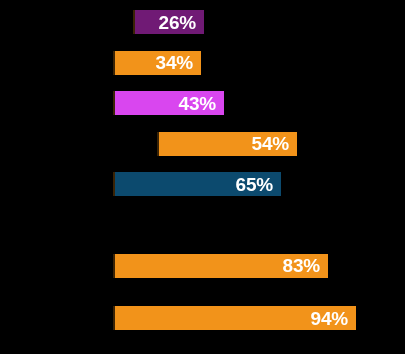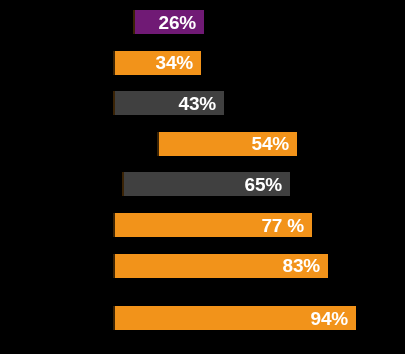--- a/index.html
+++ b/index.html
@@ -71,42 +71,37 @@
       </div>
     </div>
 
     <div class="bar-row" style="top: 50.6px; height: 24px; padding-left: 46px;">
       <div class="bar" style="width: 88px; left: 113px; height: 24px; background: rgb(242, 147, 26); border-left-color: rgb(58, 35, 5);">
         <span class="bar-label" style="color: rgb(255, 255, 255);">34%</span>
       </div>
     </div>
 
     <div class="bar-row" style="top: 91.2px; height: 24px;">
-      <div class="bar" style="width: 111px; left: 113px; height: 24px; background: #404040; border-left-color: rgb(58, 35, 5);">
+      <div class="bar" style="width: 111px; left: 113px; height: 24px; background: #d946ef; border-left-color: rgb(58, 35, 5);">
         <span class="bar-label" style="color: rgb(255, 255, 255);">43%</span>
       </div>
     </div>
 
     <div class="bar-row" style="top: 131.8px; height: 24px; margin-left: 44px;">
       <div class="bar" style="width: 140px; left: 113px; height: 24px; background: rgb(242, 147, 26); border-left-color: rgb(58, 35, 5);">
         <span class="bar-label" style="color: rgb(255, 255, 255);">54%</span>
       </div>
     </div>
 
     <div class="bar-row" style="top: 172.4px; height: 24px;">
-      <div class="bar" style="width: 168px; left: 122px; height: 24px; background: #404040; border-left-color: rgb(58, 35, 5);">
+      <div class="bar" style="width: 168px; left: 113px; height: 24px; background: #0c4a6e; border-left-color: rgb(58, 35, 5);">
         <span class="bar-label" style="color: rgb(255, 255, 255);">65%</span>
       </div>
     </div>
 
-    <div class="bar-row" style="top: 213px; height: 24px;">
-      <div class="bar" style="width: 199px; left: 113px; height: 24px; background: rgb(242, 147, 26); border-left-color: rgb(58, 35, 5);">
-        <span class="bar-label" style="color: rgb(255, 255, 255);">77 %</span>
-      </div>
-    </div>
 
     <div class="bar-row" style="top: 253.6px; height: 24px; text-align: right;">
       <div class="bar" style="width: 215px; left: 113px; height: 24px; background: rgb(242, 147, 26); border-left-color: rgb(58, 35, 5);">
         <span class="bar-label" style="color: rgb(255, 255, 255);">83%</span>
       </div>
     </div>
 
     <div class="bar-row" style="top: 306px; height: 24px;">
       <div class="bar" style="width: 243px; left: 113px; height: 24px; background: rgb(242, 147, 26); border-left-color: rgb(58, 35, 5);">
         <span class="bar-label" style="color: rgb(255, 255, 255);">94%</span>

